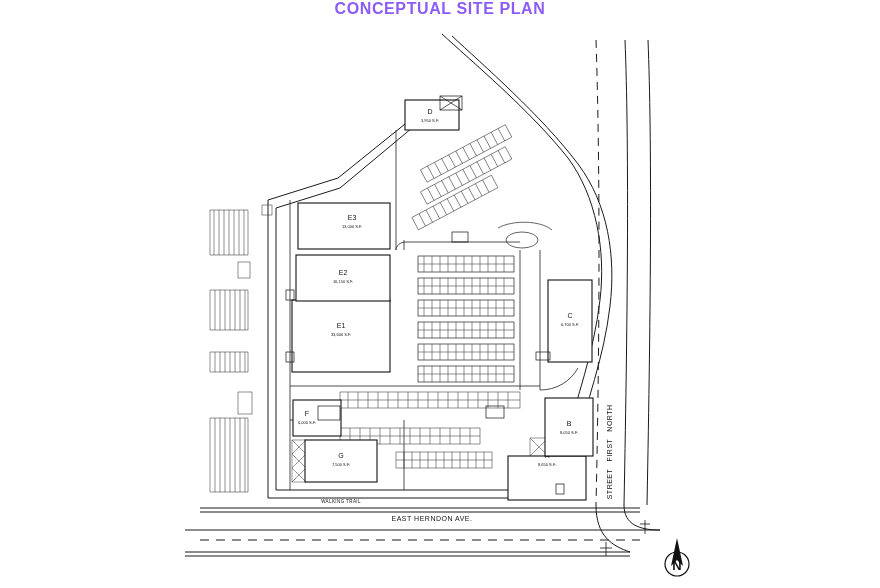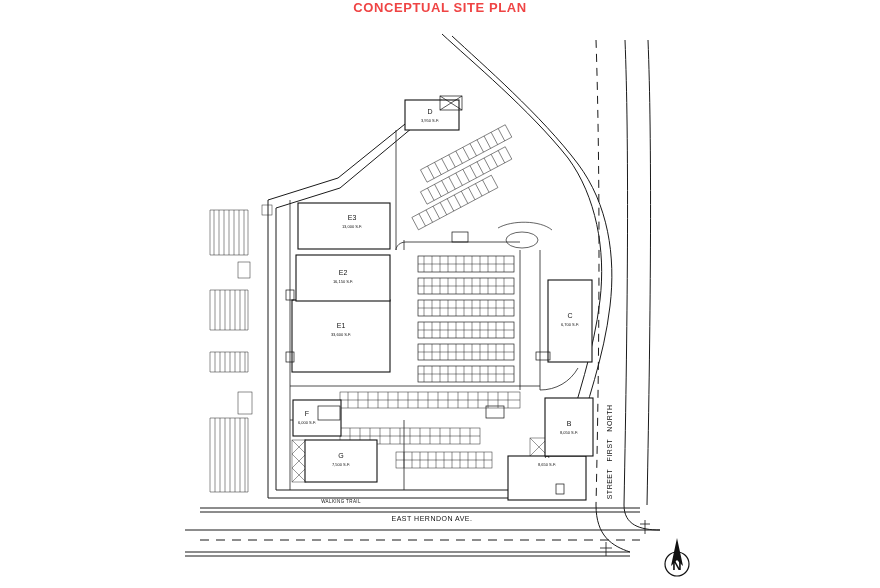--- a/index.html
+++ b/index.html
@@ -18,24 +18,24 @@
   #plan-root {
     position: absolute;
     inset: 0;
   }
   .title {
     position: absolute;
     top: 0px;
     left: 0;
     width: 880px;
     text-align: center;
-    font-size: 13px;
+    font-size: 16px;
     font-weight: bold;
     letter-spacing: 0.6px;
-    color: #ef4444;
+    color: #8b5cf6;
   }
   svg.plan {
     position: absolute;
     top: 0;
     left: 0;
     width: 880px;
     height: 588px;
   }
   .lbl {
     font-family: "Liberation Sans", sans-serif;

